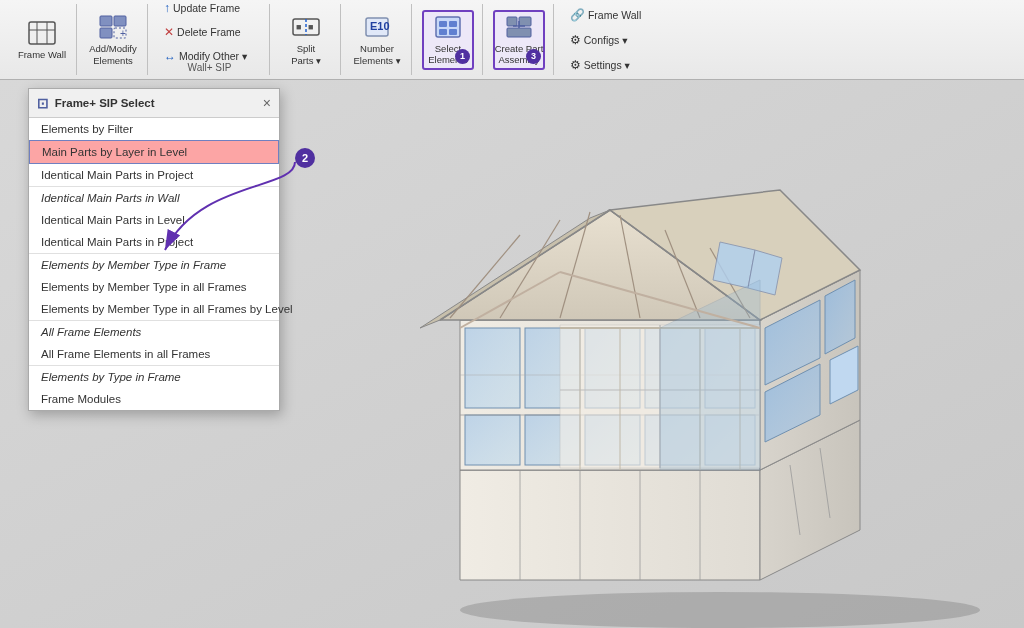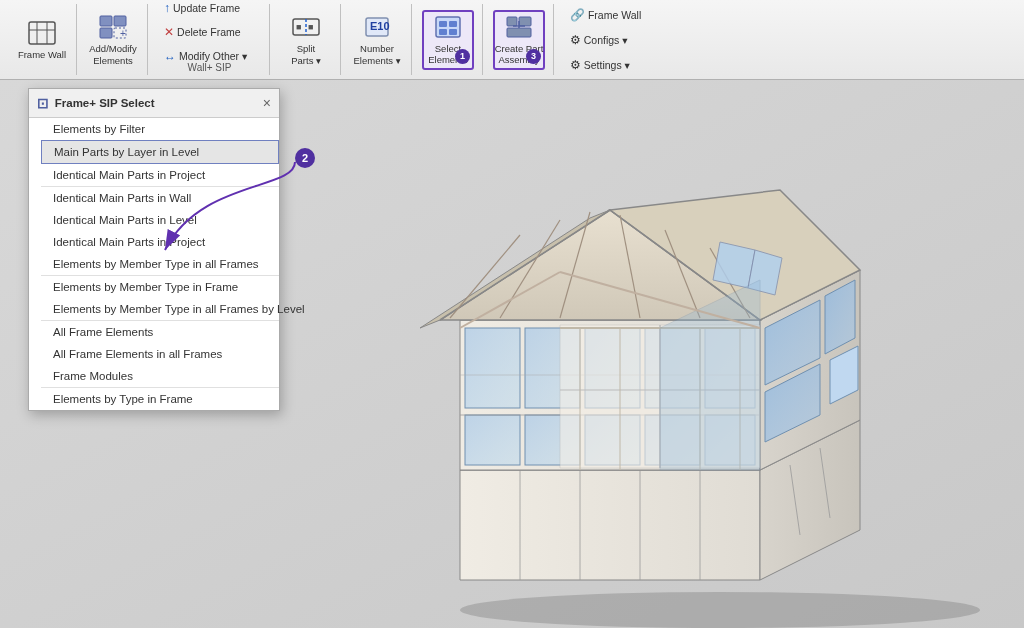--- a/index.html
+++ b/index.html
@@ -158,28 +158,28 @@
       border: none;
       background: none;
     }
 
     .menu-item {
       padding: 5px 12px;
       font-size: 11.5px;
       color: #333;
       cursor: pointer;
       white-space: nowrap;
-      margin-left: 12px;
     }
     .menu-item.selected {
-      background: #e5e5e5;
+      background: #fca5a5;
       border: 1px solid #7080c0;
     }
     .menu-item.separator-above {
       border-top: 1px solid #e0e0e0;
+      font-style: italic;
     }
 
     
     .annotation-svg {
       position: absolute;
       top: 0;
       left: 0;
       width: 100%;
       height: 100%;
       pointer-events: none;
@@ -459,27 +459,27 @@
       </div>
       <button class="close-btn">×</button>
     </div>
     <div id="dropdown-items">
         <div class="menu-item">Elements by Filter</div>
         <div class="menu-item selected">Main Parts by Layer in Level</div>
         <div class="menu-item">Identical Main Parts in Project</div>
         <div class="menu-item separator-above">Identical Main Parts in Wall</div>
         <div class="menu-item">Identical Main Parts in Level</div>
         <div class="menu-item">Identical Main Parts in Project</div>
+        <div class="menu-item separator-above">Elements by Member Type in Frame</div>
         <div class="menu-item">Elements by Member Type in all Frames</div>
-        <div class="menu-item separator-above">Elements by Member Type in Frame</div>
         <div class="menu-item">Elements by Member Type in all Frames by Level</div>
         <div class="menu-item separator-above">All Frame Elements</div>
         <div class="menu-item">All Frame Elements in all Frames</div>
+        <div class="menu-item separator-above">Elements by Type in Frame</div>
         <div class="menu-item">Frame Modules</div>
-        <div class="menu-item separator-above">Elements by Type in Frame</div>
       </div>
   </div>
 
   <svg class="annotation-svg">
 
     <defs>
       <marker id="arrowhead" markerWidth="10" markerHeight="7" refX="10" refY="3.5" orient="auto">
         <polygon points="0 0, 10 3.5, 0 7" fill="#6030b0"></polygon>
       </marker>
     </defs>

